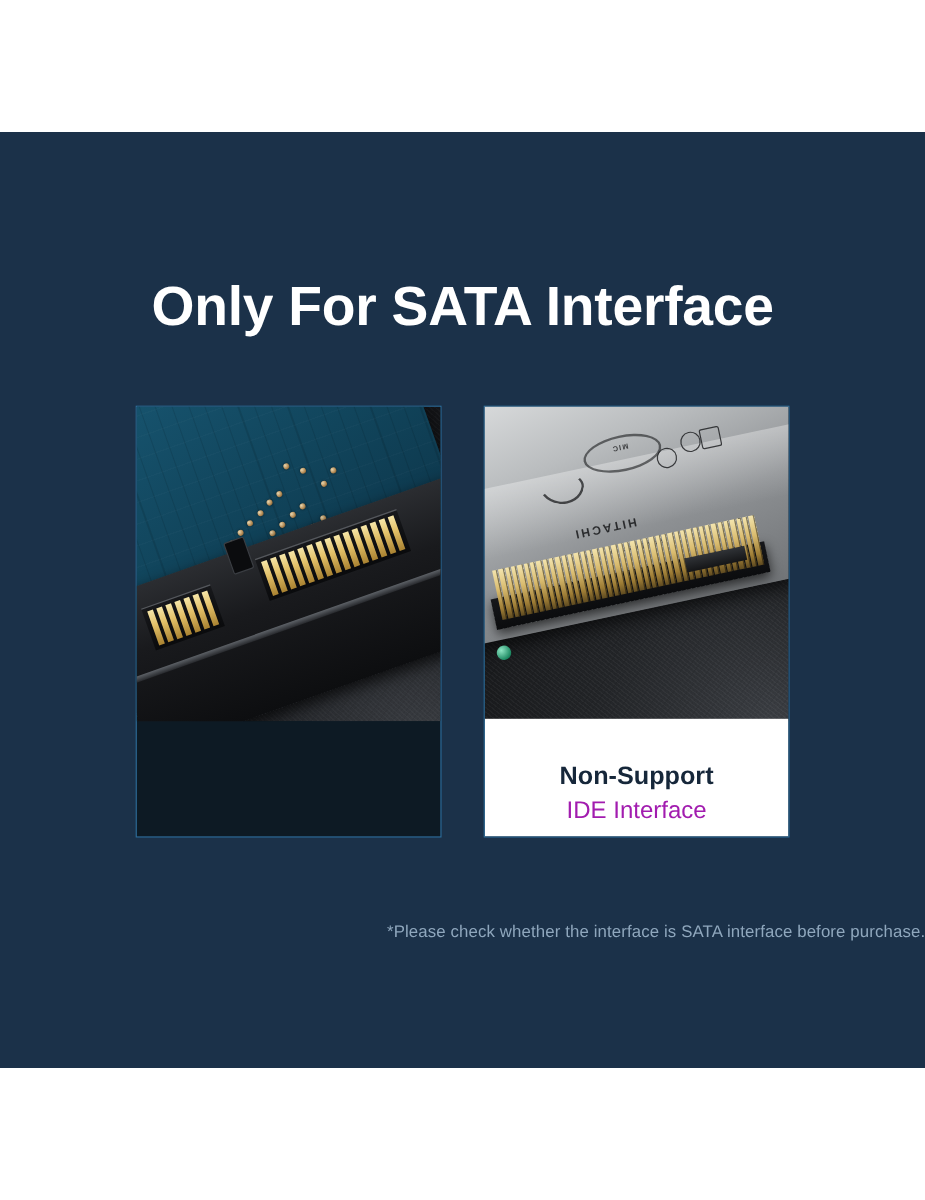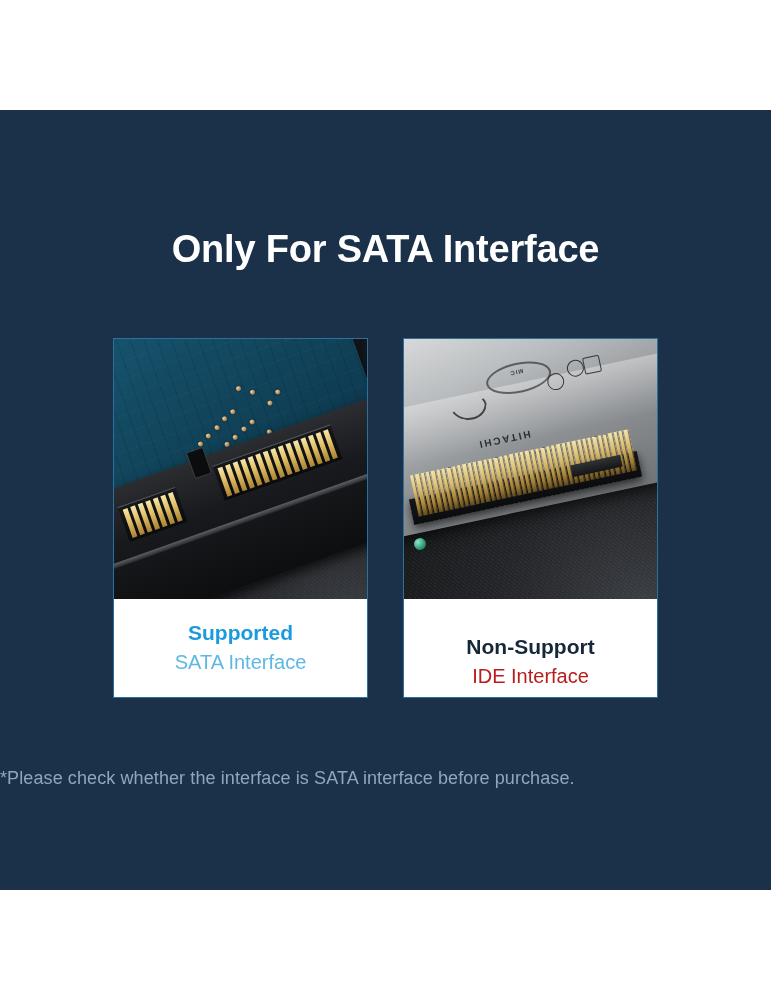--- a/index.html
+++ b/index.html
@@ -15,21 +15,21 @@
   .panel{
     position:absolute;left:0;top:110px;width:771px;height:780px;
     background:#1b3149;
   }
 
   
   .heading{
     position:absolute;left:0;top:228px;width:771px;
     text-align:center;
     color:#ffffff;
-    font-size:38px;
+    font-size:46px;
     font-weight:bold;
     letter-spacing:-0.2px;
   }
 
   
   .cards{
     position:absolute;left:113px;top:338px;width:545px;height:360px;
   }
   .card{
     position:absolute;top:0;width:255px;height:360px;
@@ -215,28 +215,28 @@
     background:#ffffff;
     display:flex;flex-direction:column;
     align-items:center;justify-content:center;
     box-sizing:border-box;
   }
   .cap-title{font-size:21px;font-weight:bold;line-height:1.25;}
   .cap-sub{font-size:20px;line-height:1.35;margin-top:2px;}
   .left .cap-title{color:#1c9ade;}
   .left .cap-sub{color:#5fb8e4;}
   .right .cap-title{color:#16273a;margin-top:28px;}
-  .right .cap-sub{color:#b91c1c;}
+  .right .cap-sub{color:#a21caf;}
 
   
   .footnote{
     position:absolute;left:0;top:768px;width:771px;
-    text-align:left;
+    text-align:right;
     color:#8fa7bd;
-    font-size:18px;
+    font-size:14px;
     letter-spacing:.1px;
   }
 </style>
 </head>
 <body>
 
 <div class="page">
 
   <div class="panel"></div>
 
@@ -299,24 +299,20 @@
               <span></span>
               <span></span>
             <span></span>
               <span></span>
               <span></span>
               <span></span>
               <span></span>
           </div>
         </div>
       </div>
-      <div class="caption left">
-        <div class="cap-title">Supported</div>
-        <div class="cap-sub">SATA Interface</div>
-      </div>
     </div>
 
     <div class="card right">
       <div class="photo">
         <div class="ide-scene">
           <div class="desk"></div>
           <div class="drive">
             <div class="sheen"></div>
           </div>
           <div class="label">

